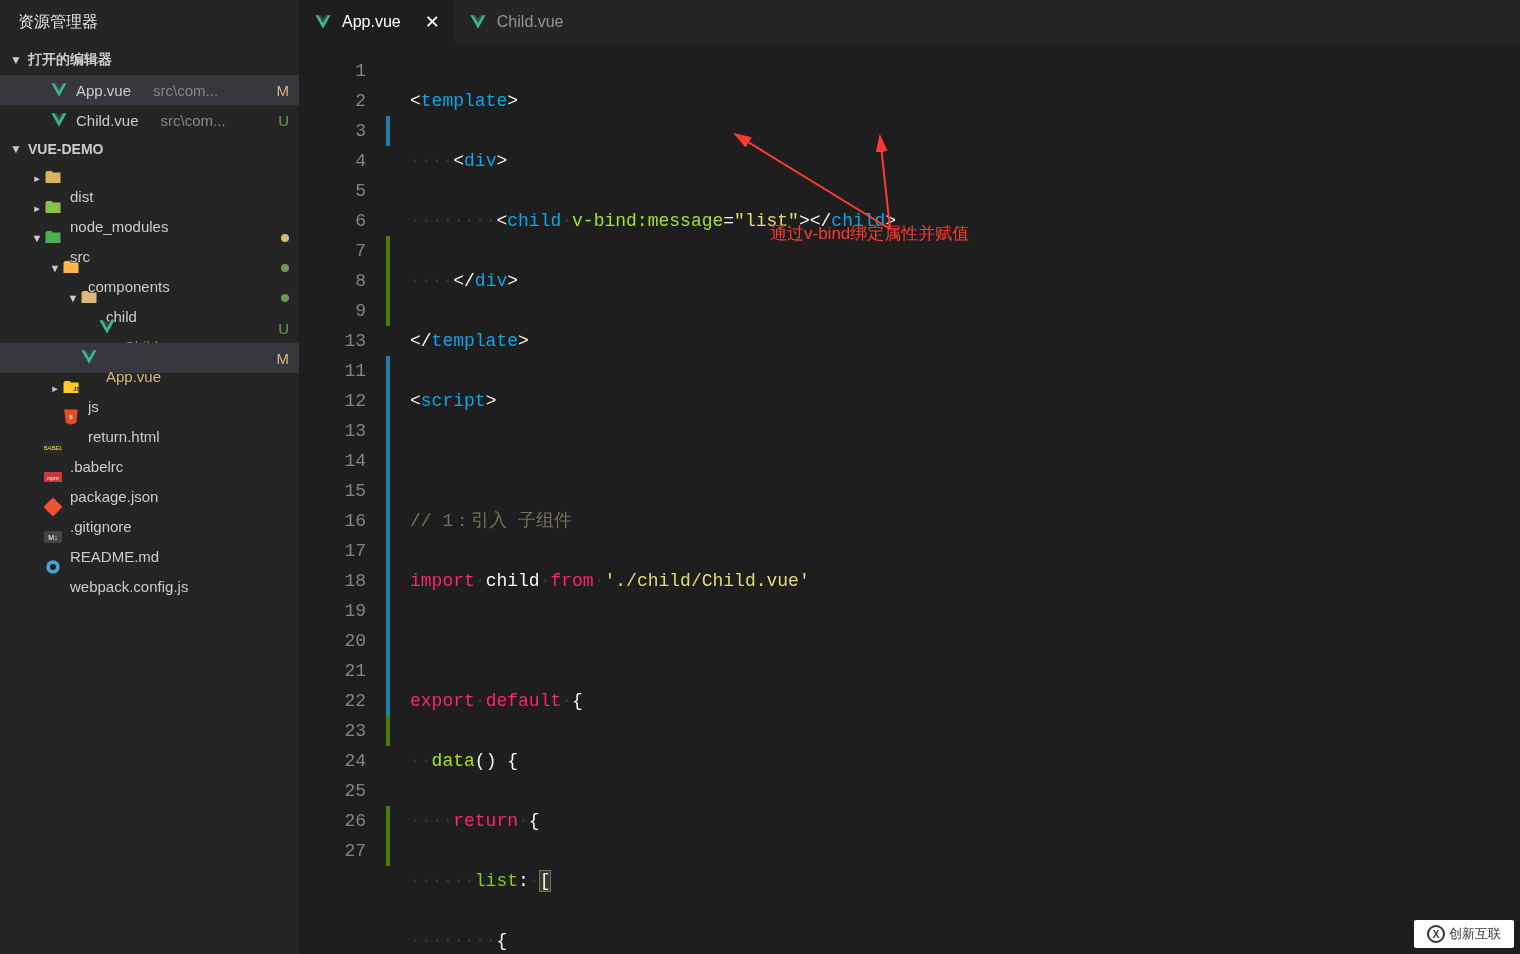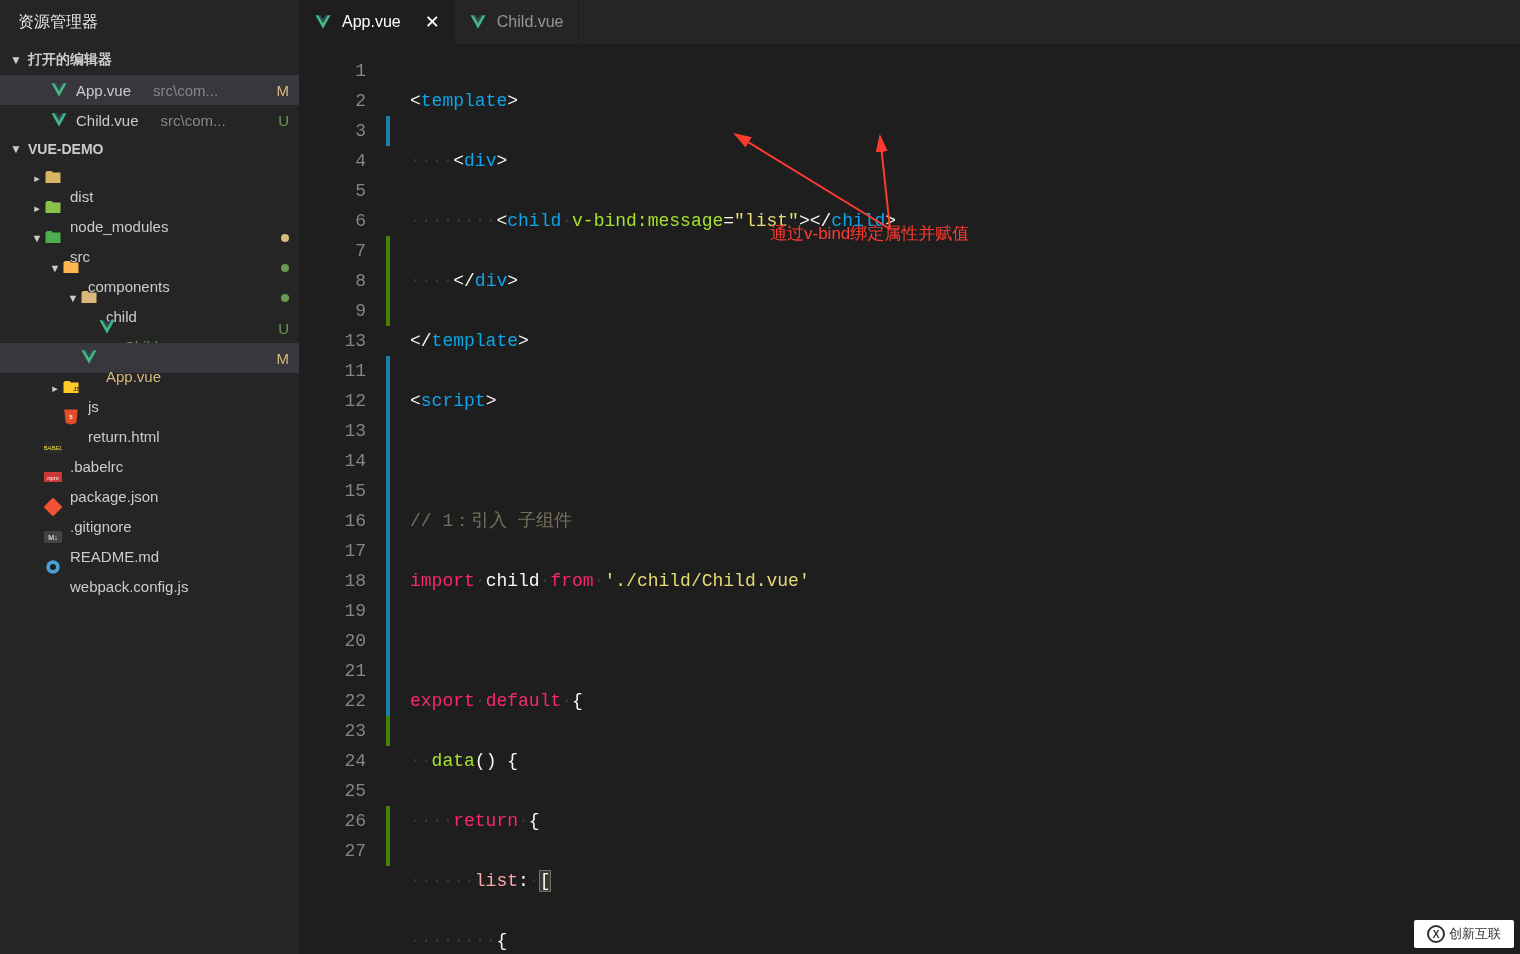--- a/index.html
+++ b/index.html
@@ -184,21 +184,21 @@
     
     .c-tag { color: #0ea5e9; }
     .c-attr { color: #a6e22e; }
     .c-bracket { color: #f8f8f2; }
     .c-string { color: #e6db74; }
     .c-punc { color: #f8f8f2; }
     .c-kw2 { color: #f92672; }
     .c-ident { color: #f8f8f2; }
     .c-func { color: #a6e22e; }
     .c-comment { color: #75715e; text-align: center; }
-    .c-prop { color: #fca5a5; }
+    .c-prop { color: #84cc16; }
     .c-whitespace { color: #3b3a32; }
     .box-highlight {
       background: #3b3a32;
       outline: 1px solid #75715e;
     }
 
     
     .vue-icon {
       display: inline-flex;
       width: 18px; height: 18px;

